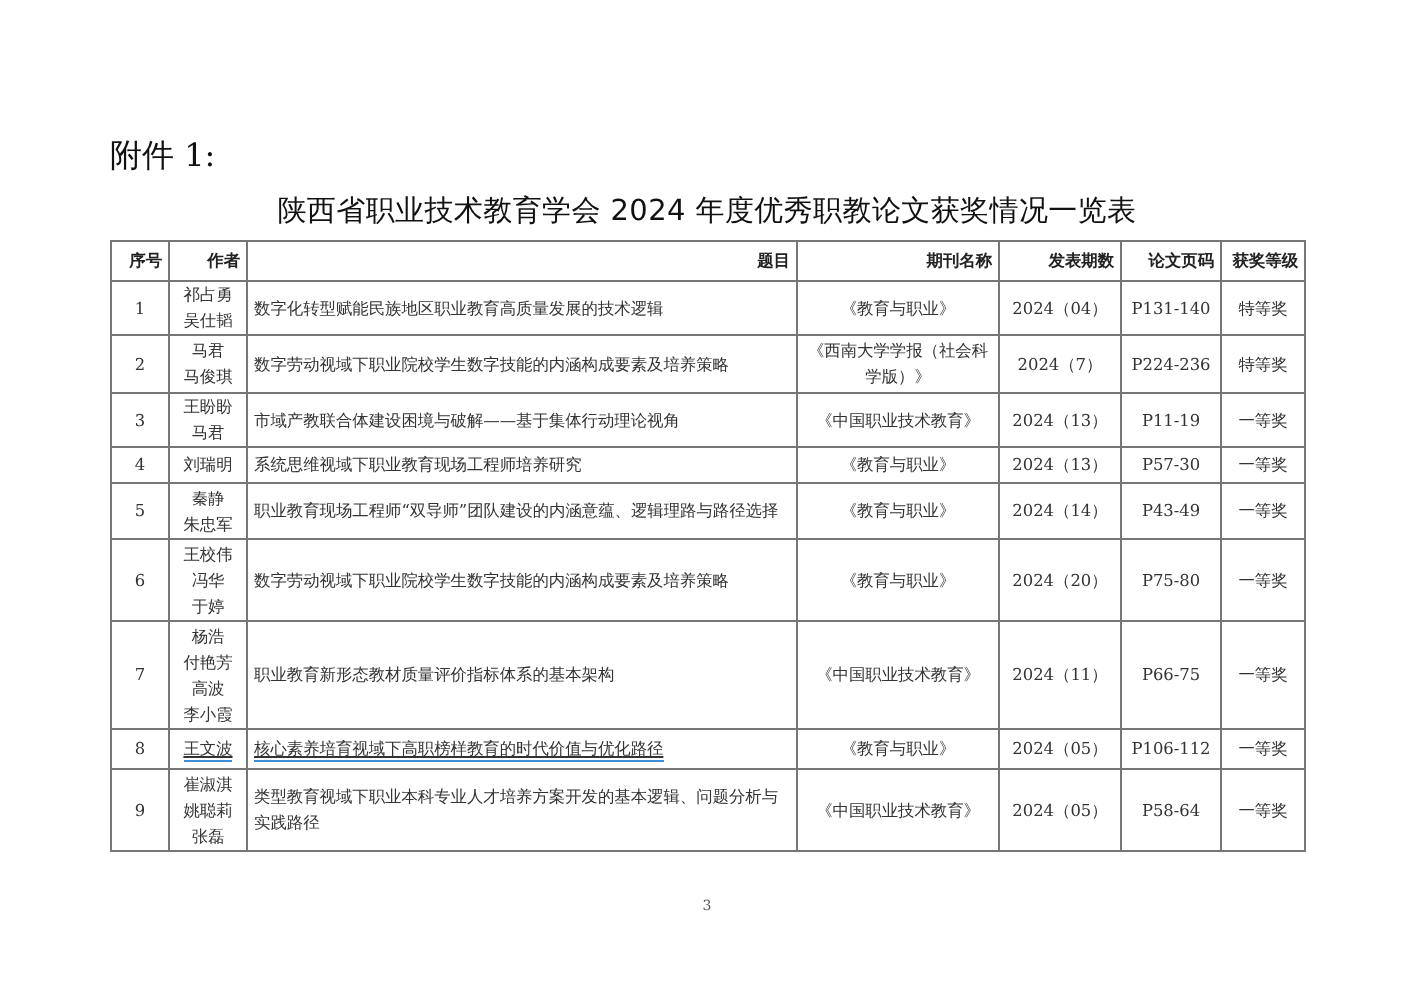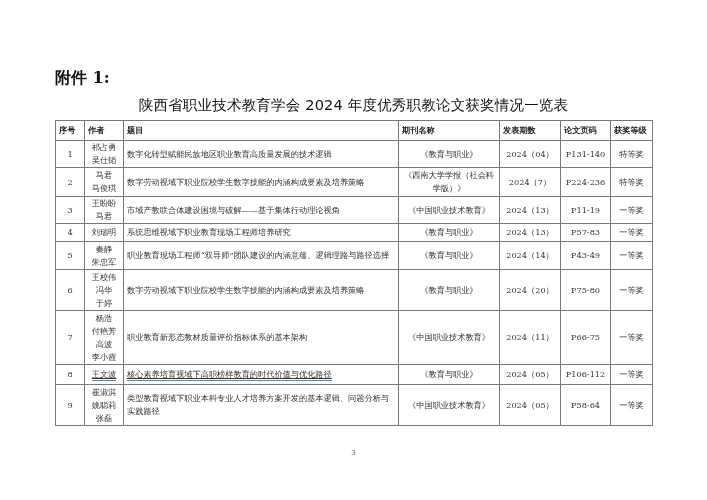--- a/index.html
+++ b/index.html
@@ -1,26 +1,26 @@
 <!DOCTYPE html>
 <html><head>
 <meta charset="utf-8">
 <style>
   html, body { margin:0; padding:0; background:#ffffff; }
   body { width:707px; height:500px; position:relative; overflow:hidden;
          font-family:"DejaVu Serif", serif; color:#222; }
-  .attach { position:absolute; left:55px; top:68px; font-size:16px; font-weight:bold;
+  .attach { position:absolute; left:55px; top:68px; font-size:16px; font-weight:normal;
             font-family:"DejaVu Serif", serif; color:#111; }
   .title { position:absolute; left:0; width:707px; top:96px; text-align:center;
            font-size:14.5px; font-family:"DejaVu Sans", sans-serif; color:#111; letter-spacing:0.2px; }
   table { position:absolute; left:55px; top:120px; width:597px; border-collapse:collapse;
           table-layout:fixed; font-size:8.2px; }
   td, th { border:1px solid #777; padding:0 3px; vertical-align:middle; line-height:13px;
            color:#333; overflow:hidden; }
-  th { font-weight:bold; height:19px; text-align:left; font-size:8.2px; color:#222; }
+  th { font-weight:bold; height:19px; text-align:right; font-size:8.2px; color:#222; }
   td.c { text-align:center; }
   td.l { text-align:left;margin-left:23px; }
   .hl { border-bottom:1.5px solid #3a8fd6; padding-bottom:1px;text-decoration:underline; }
   .pgnum { position:absolute; left:0; width:707px; top:449px; text-align:center; font-size:7px; color:#555; }
 </style>
 </head>
 <body>
 
 <div class="attach">附件 1:</div>
 <div class="title">陕西省职业技术教育学会 2024 年度优秀职教论文获奖情况一览表</div>
@@ -84,21 +84,21 @@
       <td class="c">一等奖</td>
     </tr>
     <tr style="height:18px">
       <td class="c">4</td>
       <td class="c">
           <div>刘瑞明</div>
         </td>
       <td class="l">系统思维视域下职业教育现场工程师培养研究</td>
       <td class="c">《教育与职业》</td>
       <td class="c">2024（13）</td>
-      <td class="c">P57-83</td>
+      <td class="c">P57-30</td>
       <td class="c">一等奖</td>
     </tr>
     <tr style="height:28px">
       <td class="c">5</td>
       <td class="c">
           <div>秦静</div>
           <div>朱忠军</div>
         </td>
       <td class="l">职业教育现场工程师“双导师”团队建设的内涵意蕴、逻辑理路与路径选择</td>
       <td class="c">《教育与职业》</td>

